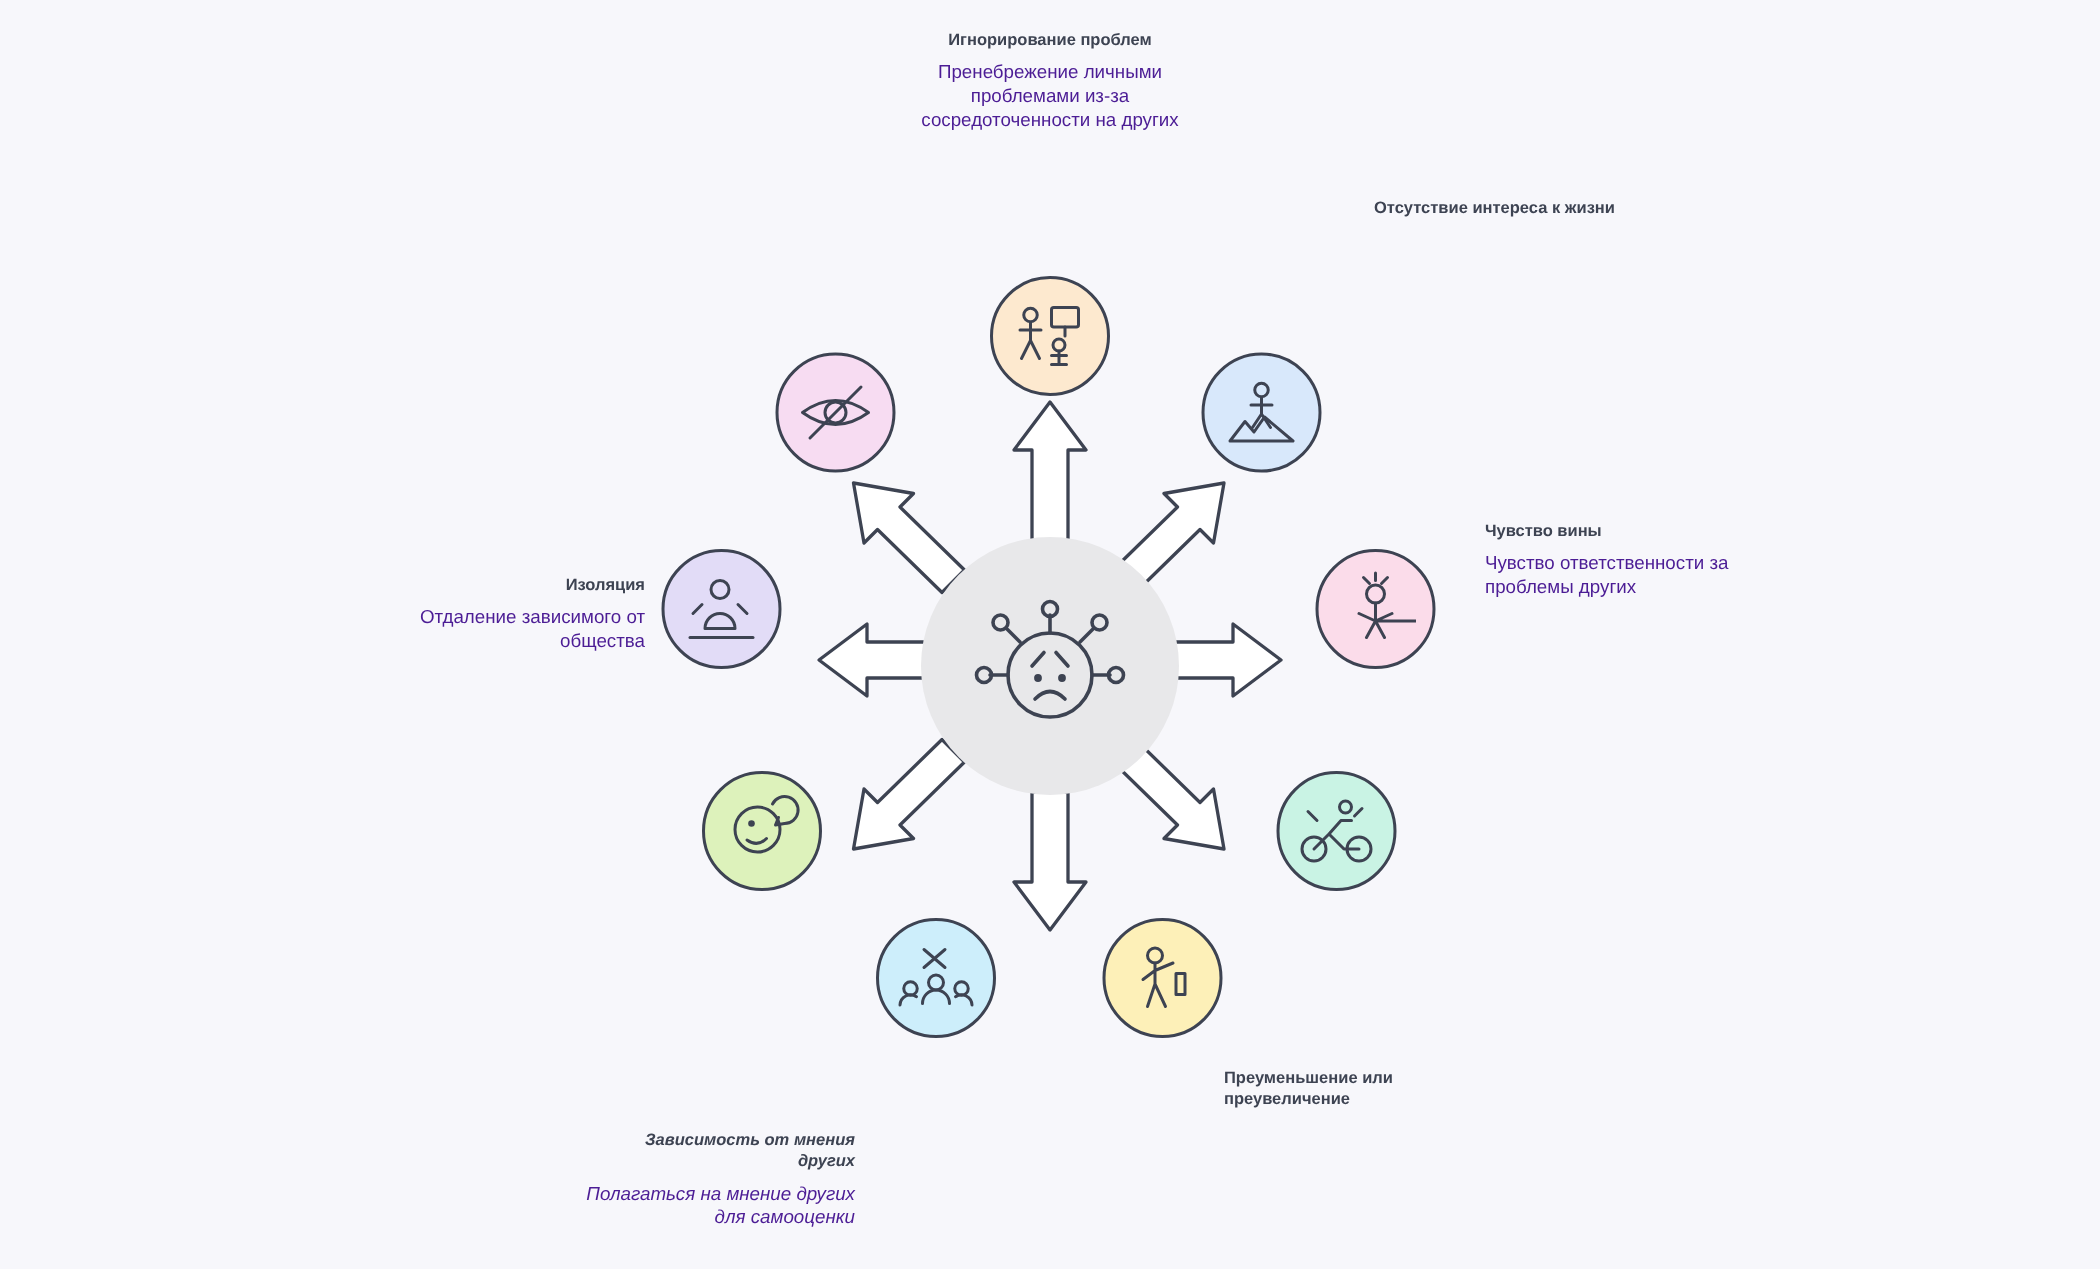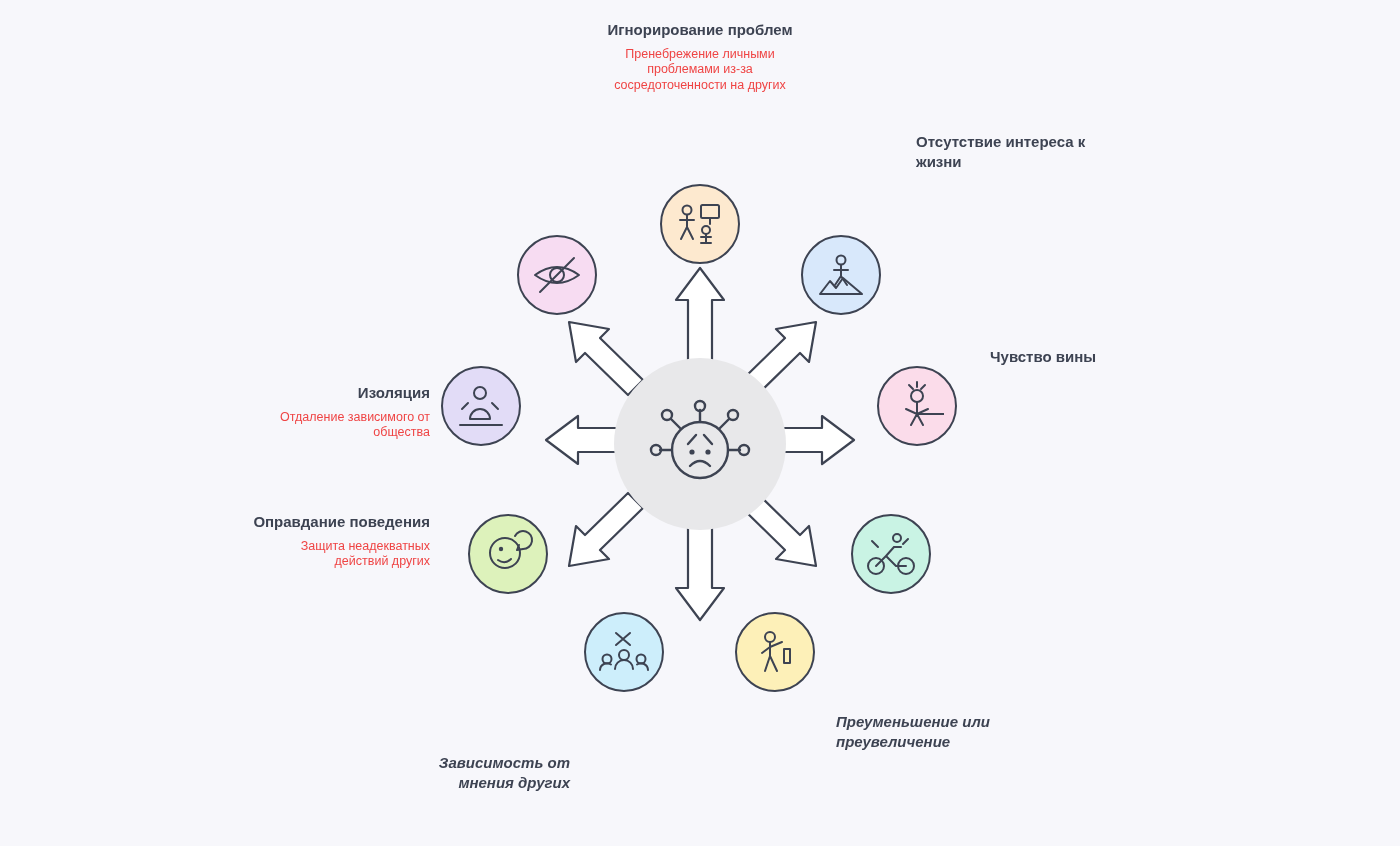--- a/index.html
+++ b/index.html
@@ -59,29 +59,29 @@
     overflow: hidden;
   }
   .node svg { display:block; }
 
   
   .label {
     position: absolute;
     z-index: 4;
   }
   .label .ttl {
-    font-size: 15px;
+    font-size: 11px;
     font-weight: bold;
     color: #3d4352;
     line-height: 1.3;
     margin-bottom: 7px;
   }
   .label .dsc {
     font-size: 12.5px;
-    color: #ef4444;
+    color: #4c1d95;
     line-height: 1.25;
   }
   .label.right { text-align: left; }
   .label.left  { text-align: right; }
   .label.center{ text-align: center; }
 </style>
 </head>
 <body>
 
 <div id="stage">
@@ -163,20 +163,21 @@
     <svg width="54" height="54" viewBox="0 0 54 54" xmlns="http://www.w3.org/2000/svg">
       <g fill="none" stroke="#3d4352" stroke-width="2" stroke-linecap="round" stroke-linejoin="round">
         <circle cx="27" cy="17" r="6"></circle>
         <path d="M27 23 l0 12 M16 30 l11 5 38 0 M38 30 l-11 5 M21 46 l6 -11 6 11"></path>
         <path d="M19 6 l4 4 M35 6 l-4 4 M27 3 l0 5"></path>
       </g>
     </svg>
   </div>
   <div class="label right" style="left:990px; top:347px; width:180px;">
     <div class="ttl">Чувство вины</div>
+    <div class="dsc">Чувство ответственности за проблемы других</div>
   </div>
 
   <div class="node" style="left:851px; top:514px; background:#c9f3e4;">
     <svg width="54" height="54" viewBox="0 0 54 54" xmlns="http://www.w3.org/2000/svg">
       <g fill="none" stroke="#3d4352" stroke-width="2" stroke-linecap="round" stroke-linejoin="round">
         <circle cx="12" cy="39" r="8"></circle>
         <circle cx="42" cy="39" r="8"></circle>
         <path d="M12 39 l10 -10 10 10 10 0 M22 29 l8 -9 M30 20 l7 0"></path>
         <circle cx="33" cy="11" r="4"></circle>
         <path d="M8 14 l6 6 M44 12 l-5 5"></path>
@@ -186,55 +187,52 @@
 
   <div class="node" style="left:735px; top:612px; background:#fdf0b8;">
     <svg width="54" height="54" viewBox="0 0 54 54" xmlns="http://www.w3.org/2000/svg">
       <g fill="none" stroke="#3d4352" stroke-width="2" stroke-linecap="round" stroke-linejoin="round">
         <circle cx="22" cy="12" r="5"></circle>
         <path d="M22 17 l0 14 M22 22 l12 -5 M22 22 l-8 6 M22 31 l-5 15 M22 31 l7 15"></path>
         <path d="M36 24 l6 0 0 14 -6 0 Z"></path>
       </g>
     </svg>
   </div>
-  <div class="label right" style="left:836px; top:712px; width:180px;font-style:italic;">
+  <div class="label right" style="left:816px; top:712px; width:180px;">
     <div class="ttl">Преуменьшение или преувеличение</div>
   </div>
 
   <div class="node" style="left:584px; top:612px; background:#cdeefb;">
     <svg width="54" height="54" viewBox="0 0 54 54" xmlns="http://www.w3.org/2000/svg">
       <g fill="none" stroke="#3d4352" stroke-width="2" stroke-linecap="round" stroke-linejoin="round">
         <path d="M19 8 l14 12 M33 8 l-14 12"></path>
         <circle cx="27" cy="30" r="5"></circle>
         <path d="M18 44 a9 9 0 0 1 18 0"></path>
         <circle cx="10" cy="34" r="4.5"></circle>
         <path d="M3 45 a7 7 0 0 1 11 -5.5"></path>
         <circle cx="44" cy="34" r="4.5"></circle>
         <path d="M51 45 a7 7 0 0 0 -11 -5.5"></path>
       </g>
     </svg>
   </div>
   <div class="label left" style="left:390px; top:753px; width:180px;font-style:italic;">
     <div class="ttl">Зависимость от мнения других</div>
+    <div class="dsc">Полагаться на мнение других для самооценки</div>
   </div>
 
   <div class="node" style="left:468px; top:514px; background:#ddf2bb;">
     <svg width="54" height="54" viewBox="0 0 54 54" xmlns="http://www.w3.org/2000/svg">
       <g fill="none" stroke="#3d4352" stroke-width="2" stroke-linecap="round" stroke-linejoin="round">
         <circle cx="24" cy="26" r="15"></circle>
         <circle cx="20" cy="22" r="2.2" fill="#3d4352" stroke="none"></circle>
         <path d="M17 33 q7 5 13 -1"></path>
         <path d="M34 9 a9 9 0 1 1 8 13 l-6 1 2 -5"></path>
       </g>
     </svg>
   </div>
-  <div class="label left" style="left:250px; top:512px; width:180px;">
-    <div class="ttl">Оправдание поведения</div>
-    <div class="dsc">Защита неадекватных действий других</div>
-  </div>
 
   <div class="node" style="left:441px; top:366px; background:#e2dcf7;">
     <svg width="54" height="54" viewBox="0 0 54 54" xmlns="http://www.w3.org/2000/svg">
       <g fill="none" stroke="#3d4352" stroke-width="2" stroke-linecap="round" stroke-linejoin="round">
         <circle cx="26" cy="14" r="6"></circle>
         <path d="M16 40 a10 10 0 0 1 20 0 Z"></path>
         <path d="M6 46 l42 0"></path>
         <path d="M14 24 l-6 6 M38 24 l6 6"></path>
       </g>
     </svg>

